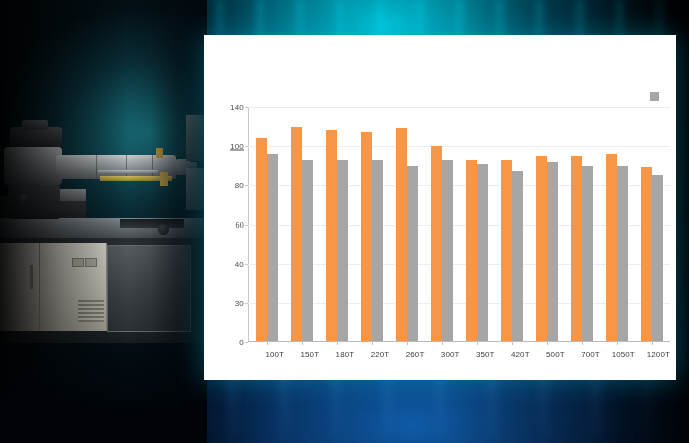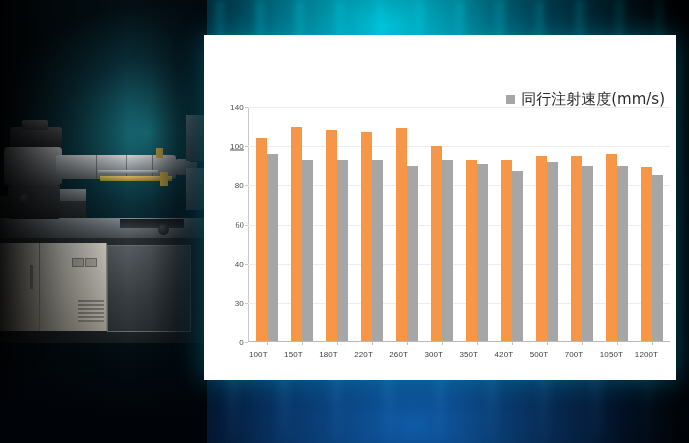--- a/index.html
+++ b/index.html
@@ -146,21 +146,21 @@
   .ytick-mark{position:absolute;left:-3px;width:3px;height:1px;background:#c9c9c9;}
 
   .bars{position:absolute;left:1px;right:0;top:0;bottom:1px;display:flex;}
   .group{flex:1 1 0;position:relative;display:flex;align-items:flex-end;justify-content:center;gap:0px;}
   .bar{width:11px;}
   .bar.a{background:#f79646;}
   .bar.b{background:#a6a6a6;}
   .xtick-mark{position:absolute;bottom:-4px;left:50%;width:1px;height:4px;background:#c2c2c2;}
 
   .xlabels{position:absolute;left:45px;right:6px;top:315px;display:flex;}
-  .xlabel{flex:1 1 0;text-align:left;font-size:8px;color:#3d3d3d;letter-spacing:.1px;}
+  .xlabel{flex:1 1 0;text-align:right;font-size:8px;color:#3d3d3d;letter-spacing:.1px;}
 </style>
 </head>
 <body>
 
 <div id="stage">
 
   <div class="bg-base"></div>
   <div class="bg-streaks"></div>
   <div class="bg-streaks-b"></div>
   <div class="bg-vignette"></div>
@@ -201,21 +201,20 @@
     <div class="photo-fade"></div>
     <div class="photo-fade-b"></div>
   </div>
 
   <div class="panel">
     <div class="chart">
 
       <div class="legend">
         <div class="legend-row">
           <span class="legend-swatch" id="sw1" style="background: rgb(166, 166, 166);"></span>
-          <span class="legend-label">同行注射速度(mm/s)</span>
         </div>
       </div>
 
       <div class="plot" id="plot">
         <div class="axis-y"></div>
         <div class="axis-x"></div>
         <div id="grid-layer">
             <div class="gridline" style="top: 83.3333%;"></div>
             <div class="gridline" style="top: 66.6667%;"></div>
             <div class="gridline" style="top: 50%;"></div>

